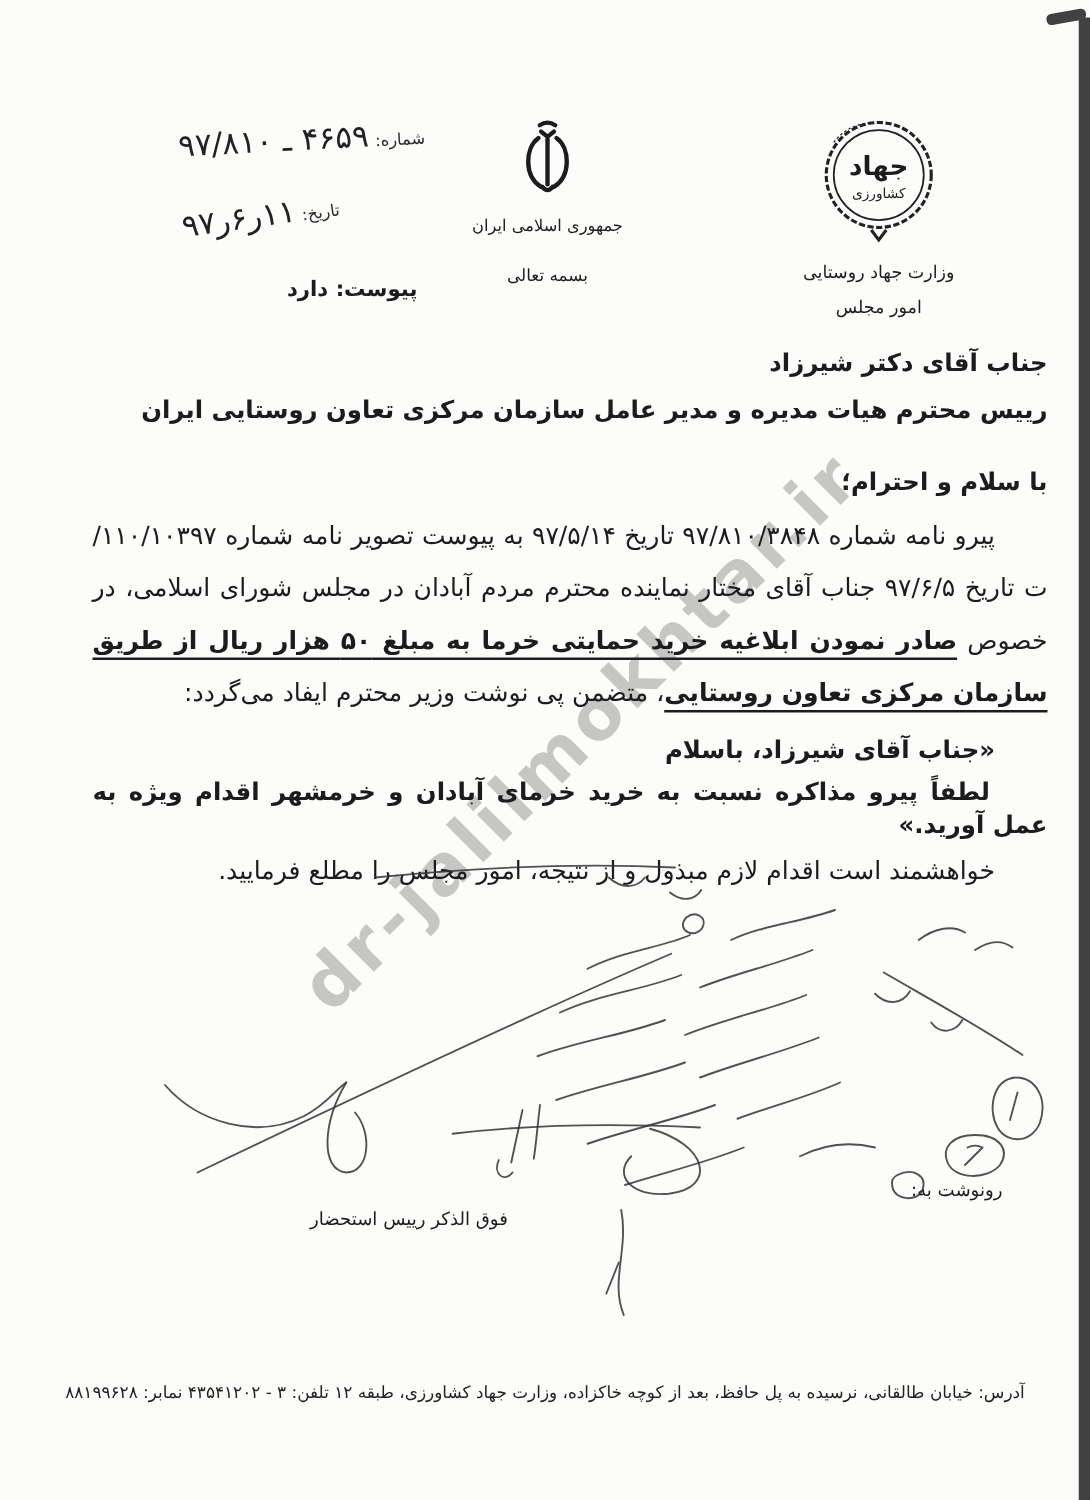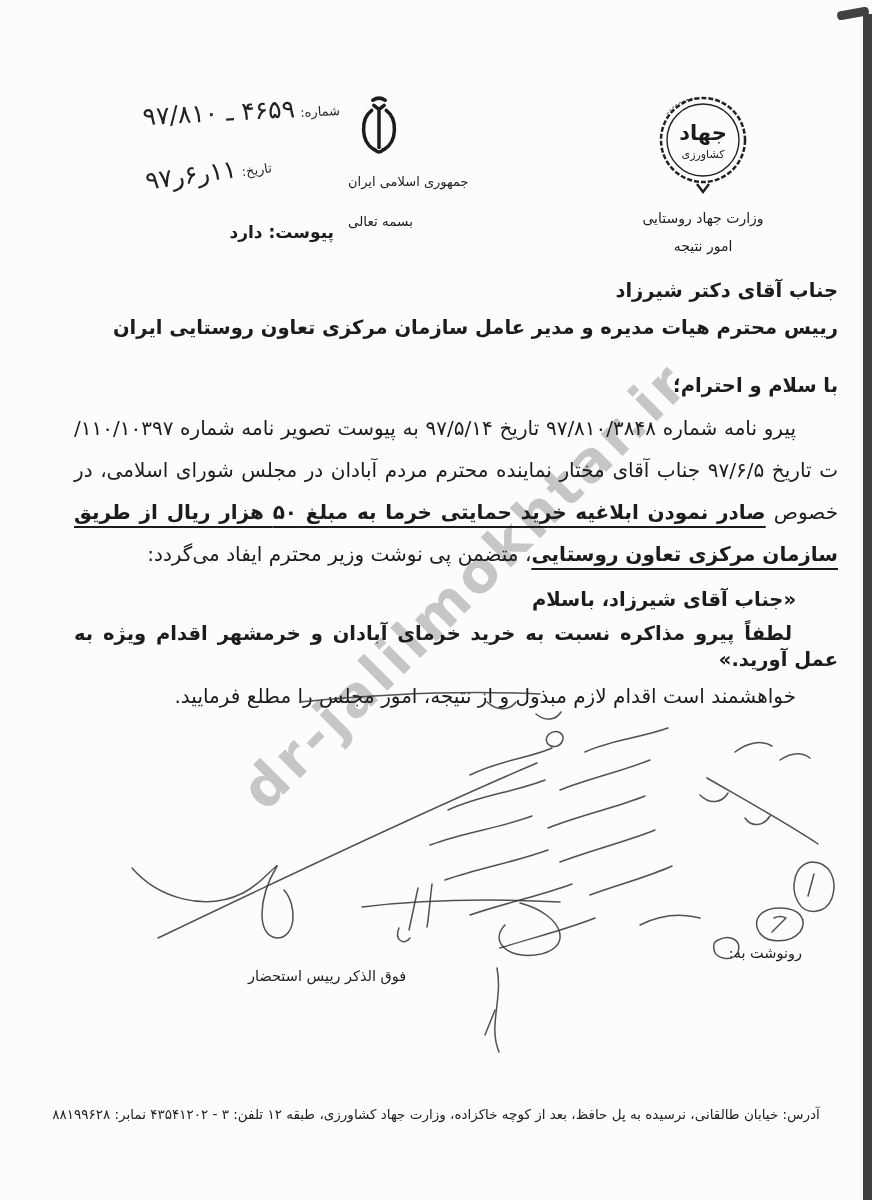--- a/index.html
+++ b/index.html
@@ -20,21 +20,21 @@
   }
   
   .meta{position:absolute;top:92px;left:28px;width:312px;z-index:2;}
   .meta-line{position:absolute;right:0;width:100%;text-align:right;white-space:nowrap;}
   .hw-label{font-size:13px;color:#2a2a2a;}
   .hw-value{font-size:25px;color:#222;letter-spacing:2px;display:inline-block;}
   .number-line{top:8px;transform:rotate(-3deg);}
   .date-line{top:66px;right:68px;width:auto;transform:rotate(-8deg);}
   .attach-line{top:130px;right:6px;width:auto;font-weight:bold;font-size:17px;}
   
-  .center-emblem{position:absolute;left:348px;top:94px;width:180px;text-align:left;z-index:2;}
+  .center-emblem{position:absolute;left:348px;top:94px;width:180px;text-align:center;z-index:2;}
   .country-name{font-size:13px;margin-top:4px;}
   .bismillah{font-size:13.5px;margin-top:24px;}
   
   .right-seal{position:absolute;left:596px;top:84px;width:214px;text-align:center;z-index:2;}
   .ministry-name{font-size:14px;margin-top:2px;}
   .department-name{font-size:14px;margin-top:12px;}
   
   .letter-body{position:absolute;top:272px;right:34px;width:764px;z-index:2;text-align:right;}
   .recipient{font-weight:bold;font-size:19.5px;line-height:37px;}
   .salutation{font-weight:bold;font-size:19.5px;margin-top:28px;}
@@ -101,21 +101,21 @@
       <g fill="none" stroke="#222">
         <circle cx="56" cy="56" r="42" stroke-width="2.5" stroke-dasharray="5 2"></circle>
         <circle cx="56" cy="56" r="36" stroke-width="1.4"></circle>
         <path d="M50,100 l6,8 l6,-8" stroke-width="2.5"></path>
         <path d="M20,30 q10,-14 30,-16" stroke-width="1" stroke-dasharray="2 2"></path>
       </g>
       <text x="56" y="56" text-anchor="middle" font-size="21" font-weight="bold" fill="#1c1c1c">جهاد</text>
       <text x="56" y="74" text-anchor="middle" font-size="11" fill="#1c1c1c">کشاورزی</text>
     </svg>
     <div class="ministry-name">وزارت جهاد روستایی</div>
-    <div class="department-name">امور نتیجه</div>
+    <div class="department-name">امور مجلس</div>
   </div>
 
   <div class="letter-body">
     <div class="recipient">جناب آقای دکتر شیرزاد</div>
     <div class="recipient">رییس محترم هیات مدیره و مدیر عامل سازمان مرکزی تعاون روستایی ایران</div>
     <div class="salutation">با سلام و احترام؛</div>
     <p class="para"><span>پیرو نامه شماره ۹۷/۸۱۰/۳۸۴۸ تاریخ ۹۷/۵/۱۴ به پیوست تصویر نامه شماره ۱۱۰/۱۰۳۹۷/ت تاریخ ۹۷/۶/۵ جناب آقای مختار نماینده محترم مردم آبادان در مجلس شورای اسلامی، در خصوص </span><span class="em">صادر نمودن ابلاغیه خرید حمایتی خرما به مبلغ ۵۰ هزار ریال از طریق سازمان مرکزی تعاون روستایی</span><span>، متضمن پی نوشت وزیر محترم ایفاد می‌گردد:</span></p>
     <p class="quote1">«جناب آقای شیرزاد، باسلام</p>
     <p class="quote2">لطفاً پیرو مذاکره نسبت به خرید خرمای آبادان و خرمشهر اقدام ویژه به عمل آورید.»</p>
     <p class="closing">خواهشمند است اقدام لازم مبذول و از نتیجه، امور مجلس را مطلع فرمایید.</p>

